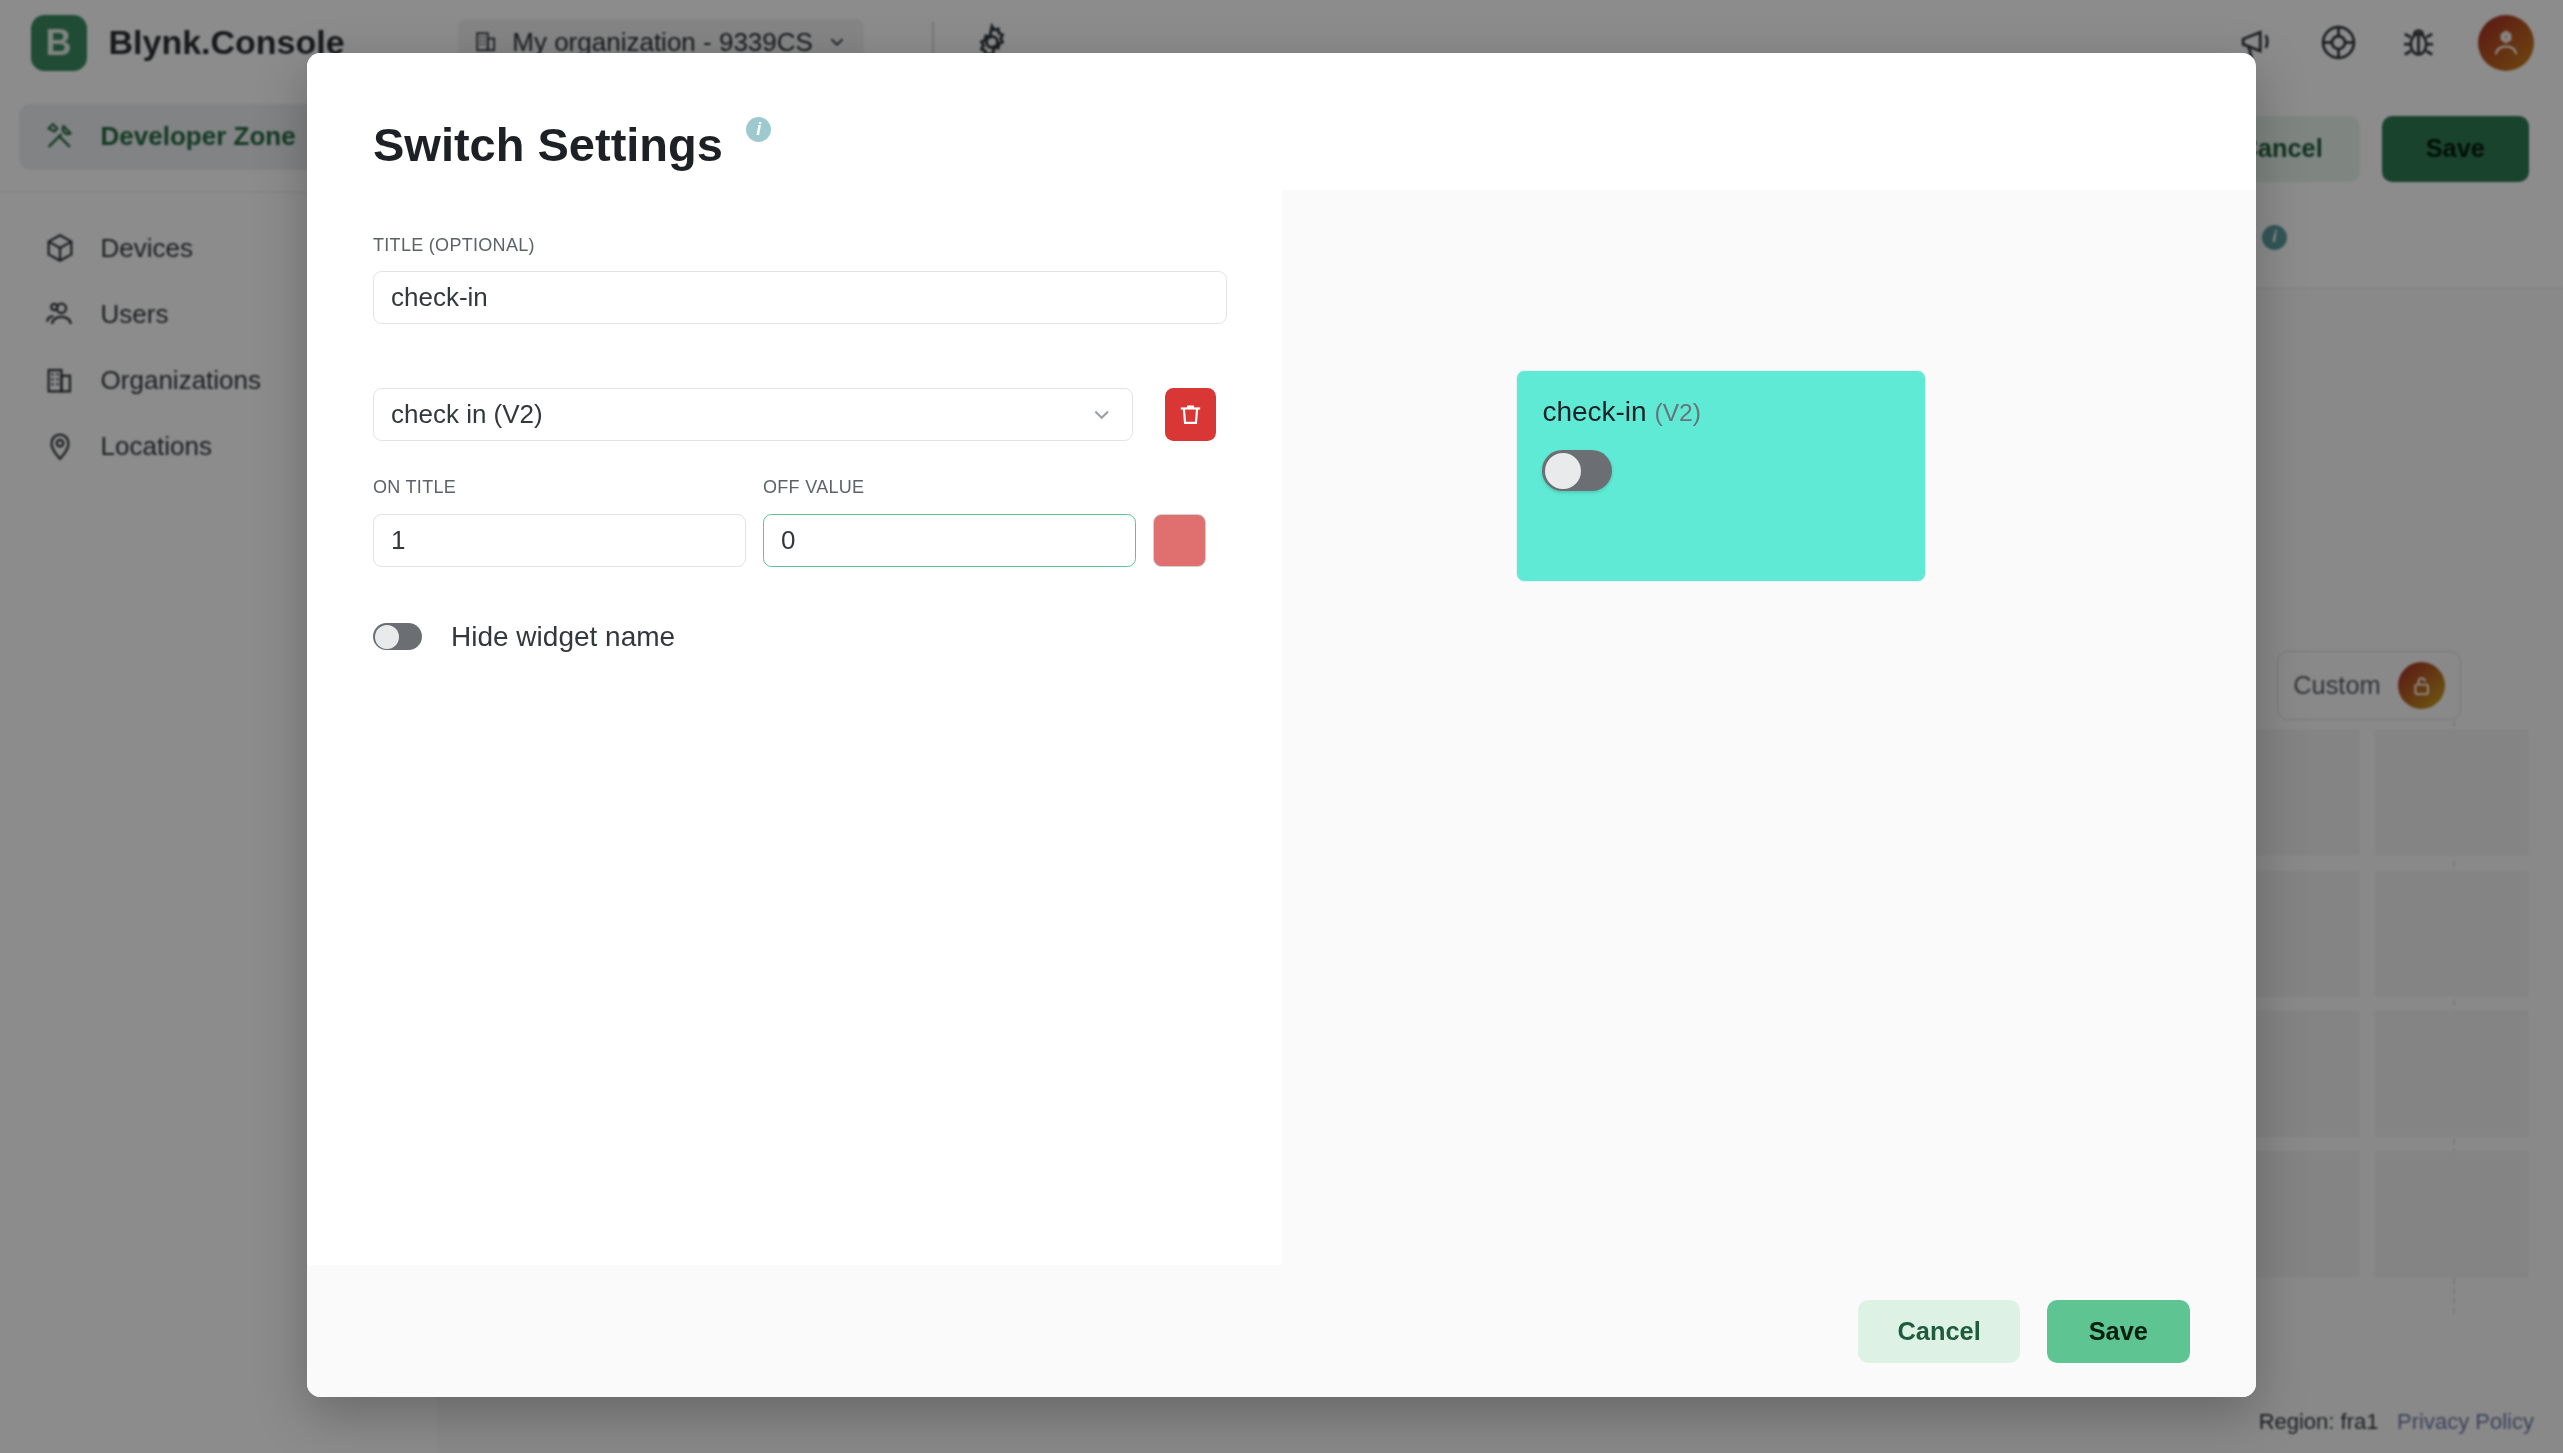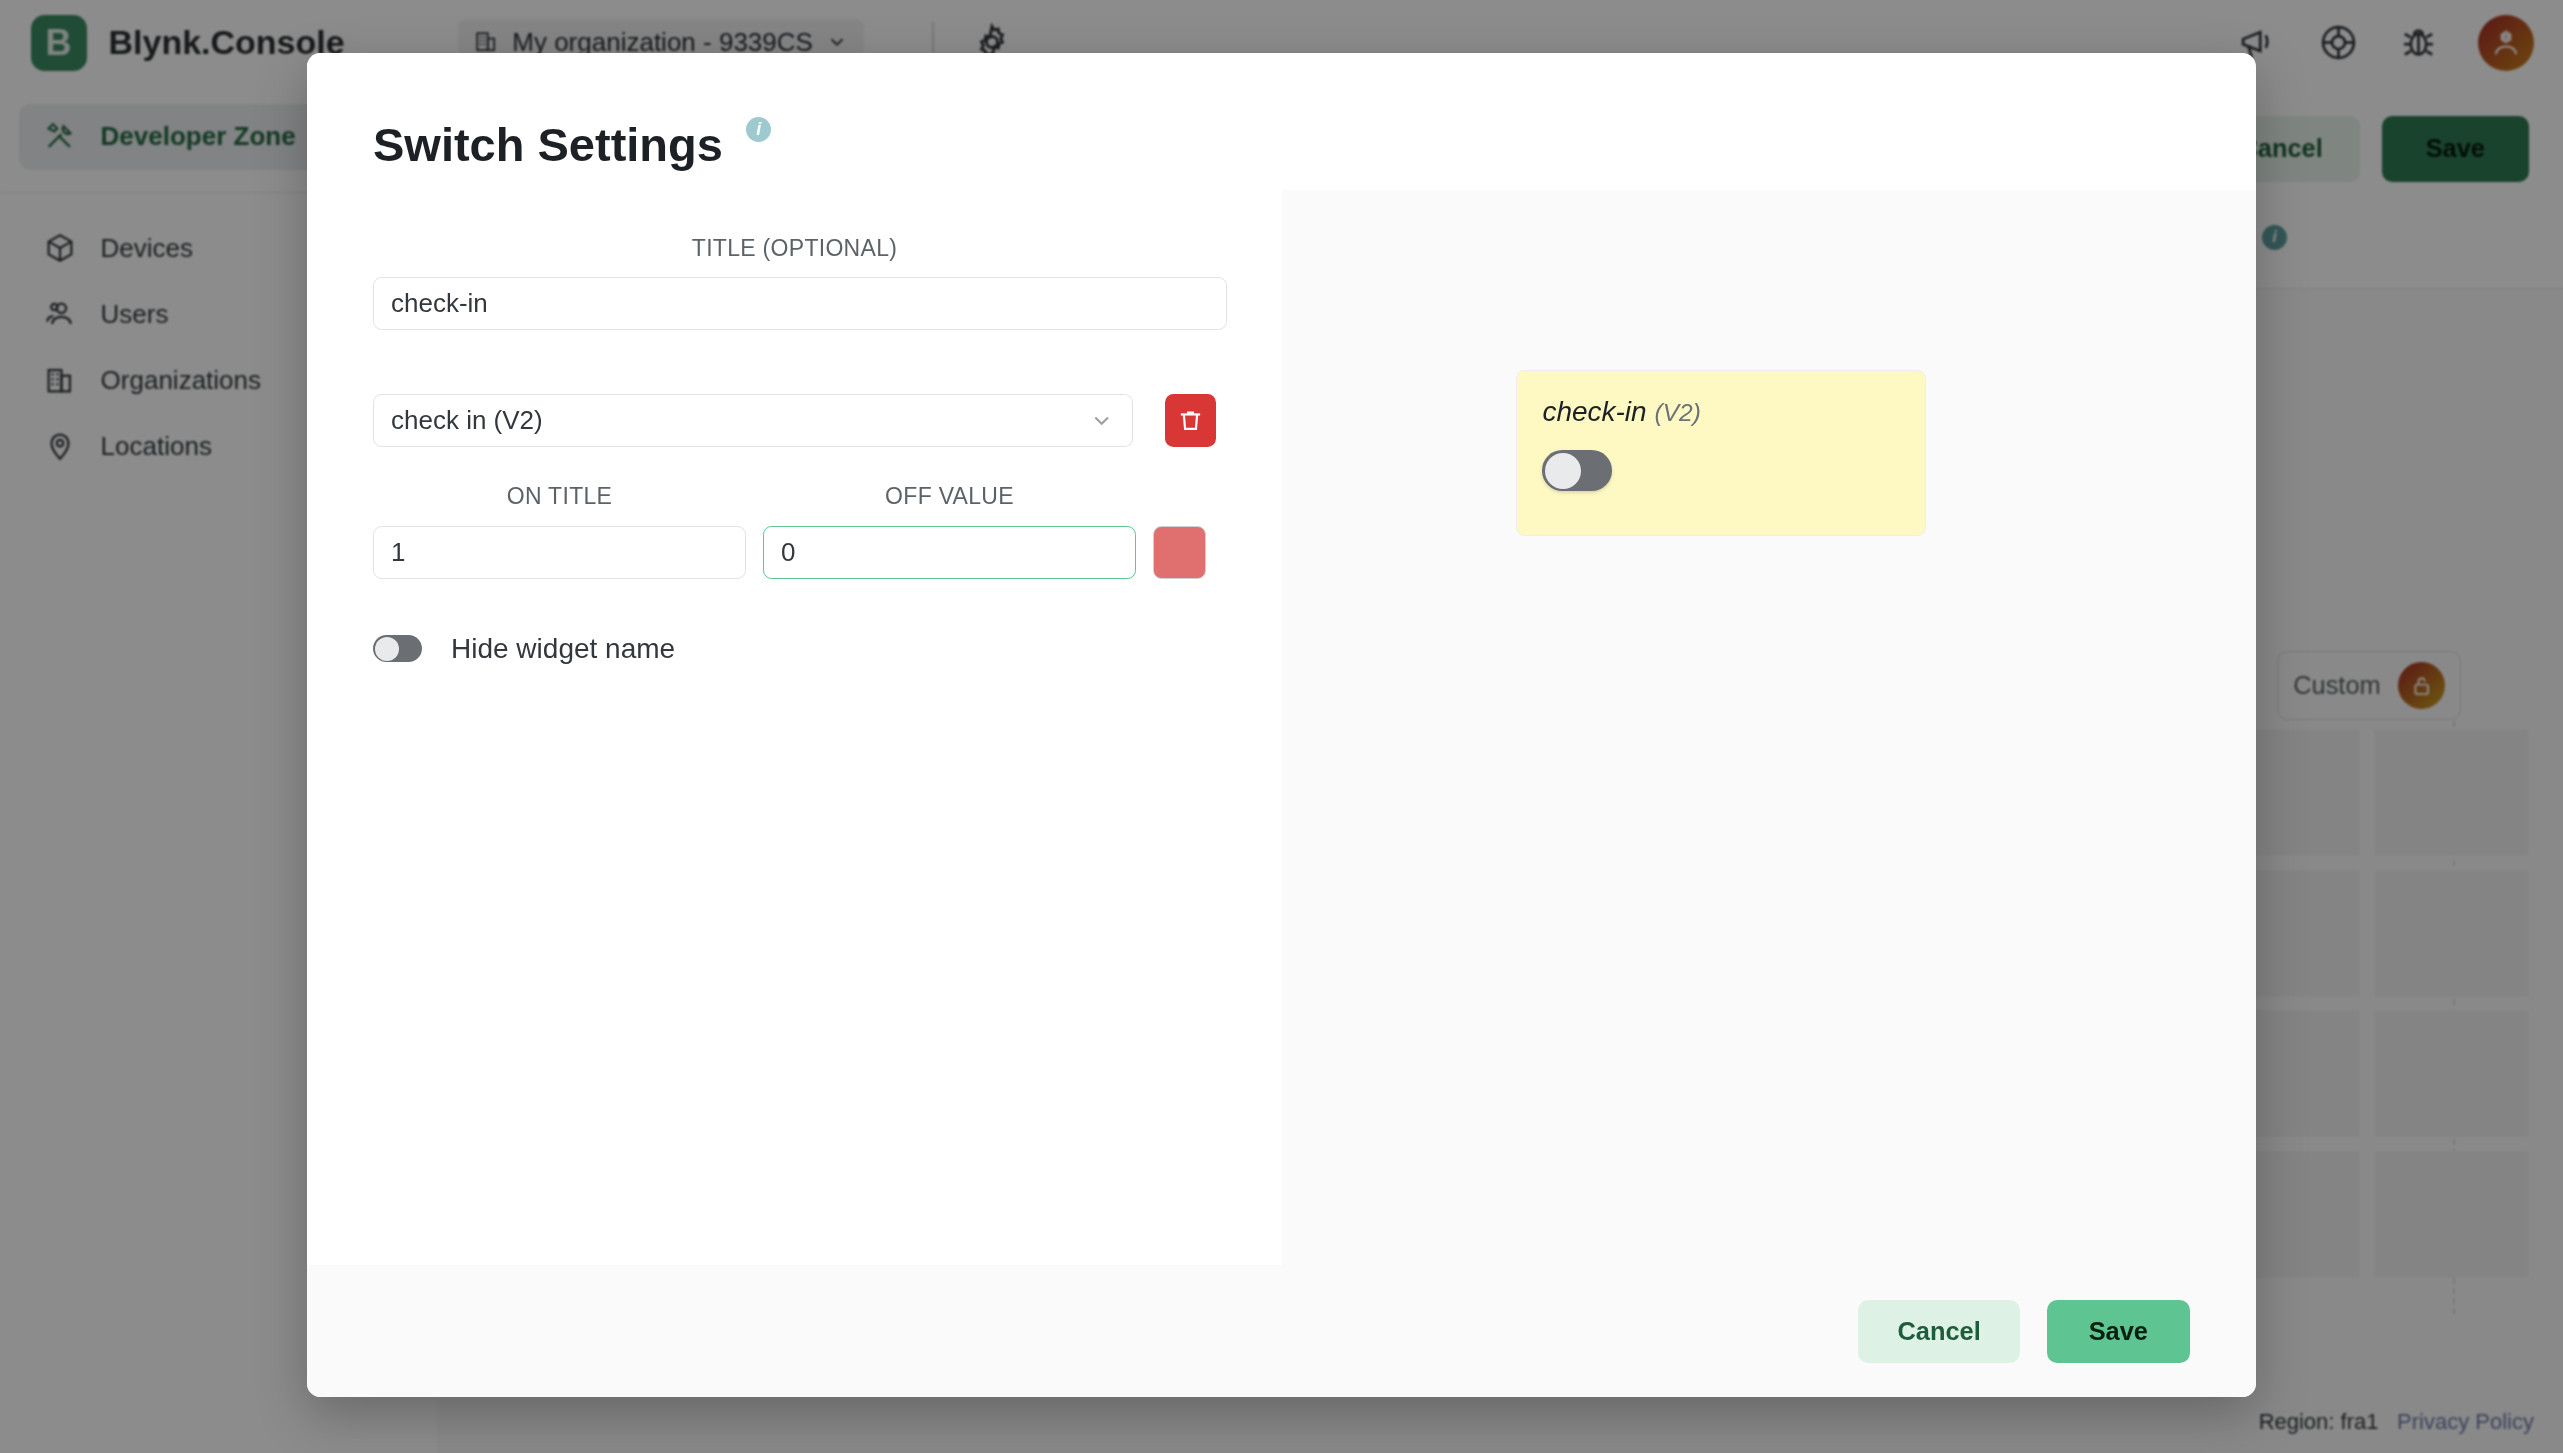--- a/index.html
+++ b/index.html
@@ -148,21 +148,21 @@
 
   .modal-title-row { display: flex; align-items: flex-start; gap: 23px; margin-bottom: 63px; }
   .modal-title { font-size: 47px; font-weight: bold; color: #1d2125; }
   .title-info {
     width: 25.4px; height: 25.4px; border-radius: 50%; background: #9ec9cf;
     color: #ffffff; font-size: 18px; font-style: italic; font-weight: bold;
     display: flex; align-items: center; justify-content: center;
   }
 
   .field-label {
-    font-size: 23px; color: #5c6368; letter-spacing: 0.3px; margin-bottom: 15.3px; text-align: center;
+    font-size: 18px; color: #5c6368; letter-spacing: 0.3px; margin-bottom: 15.3px;
   }
   .section-label { font-size: 28px; font-weight: bold; color: #33383d; margin-bottom: 17px; }
 
   .text-input {
     width: 854px; height: 53px; border: 1.7px solid #e0e2e4; border-radius: 8.5px;
     background: #ffffff; font-size: 26px; color: #33383d;
     padding: 0 17px; font-family: "Liberation Sans", sans-serif;
   }
   .row { display: flex; align-items: center; gap: 32px; margin-top: 28px; }
 
@@ -203,22 +203,22 @@
   }
   .toggle .knob {
     position: absolute; left: 1.7px; top: 1.7px; width: 24px; height: 24px;
     border-radius: 50%; background: #e9eaeb;
   }
   .toggle-label { font-size: 28px; color: #33383d; }
 
   
   .preview-card {
     position: absolute; left: 234px; top: 180px;
-    width: 410px; height: 166px; background: #fef9c3;
-    border: 1.7px solid #eceef0; border-radius: 8.5px; padding: 25.4px 25.4px; font-style: italic;
+    width: 410px; height: 212px; background: #5eead4;
+    border: 1.7px solid #eceef0; border-radius: 8.5px; padding: 25.4px 25.4px;
   }
   .pv-title { font-size: 28px; color: #1d2125; }
   .pv-title .vpin { color: #6b7278; font-size: 24.6px; }
   .pv-toggle {
     margin-top: 22px; width: 70px; height: 41px; border-radius: 20.3px;
     background: #6b6f73; position: relative; cursor: pointer;
     box-shadow: 0 1.7px 3.4px rgba(0,0,0,0.15);
   }
   .pv-toggle .knob {
     position: absolute; left: 2.5px; top: 2.5px; width: 36px; height: 36px;

